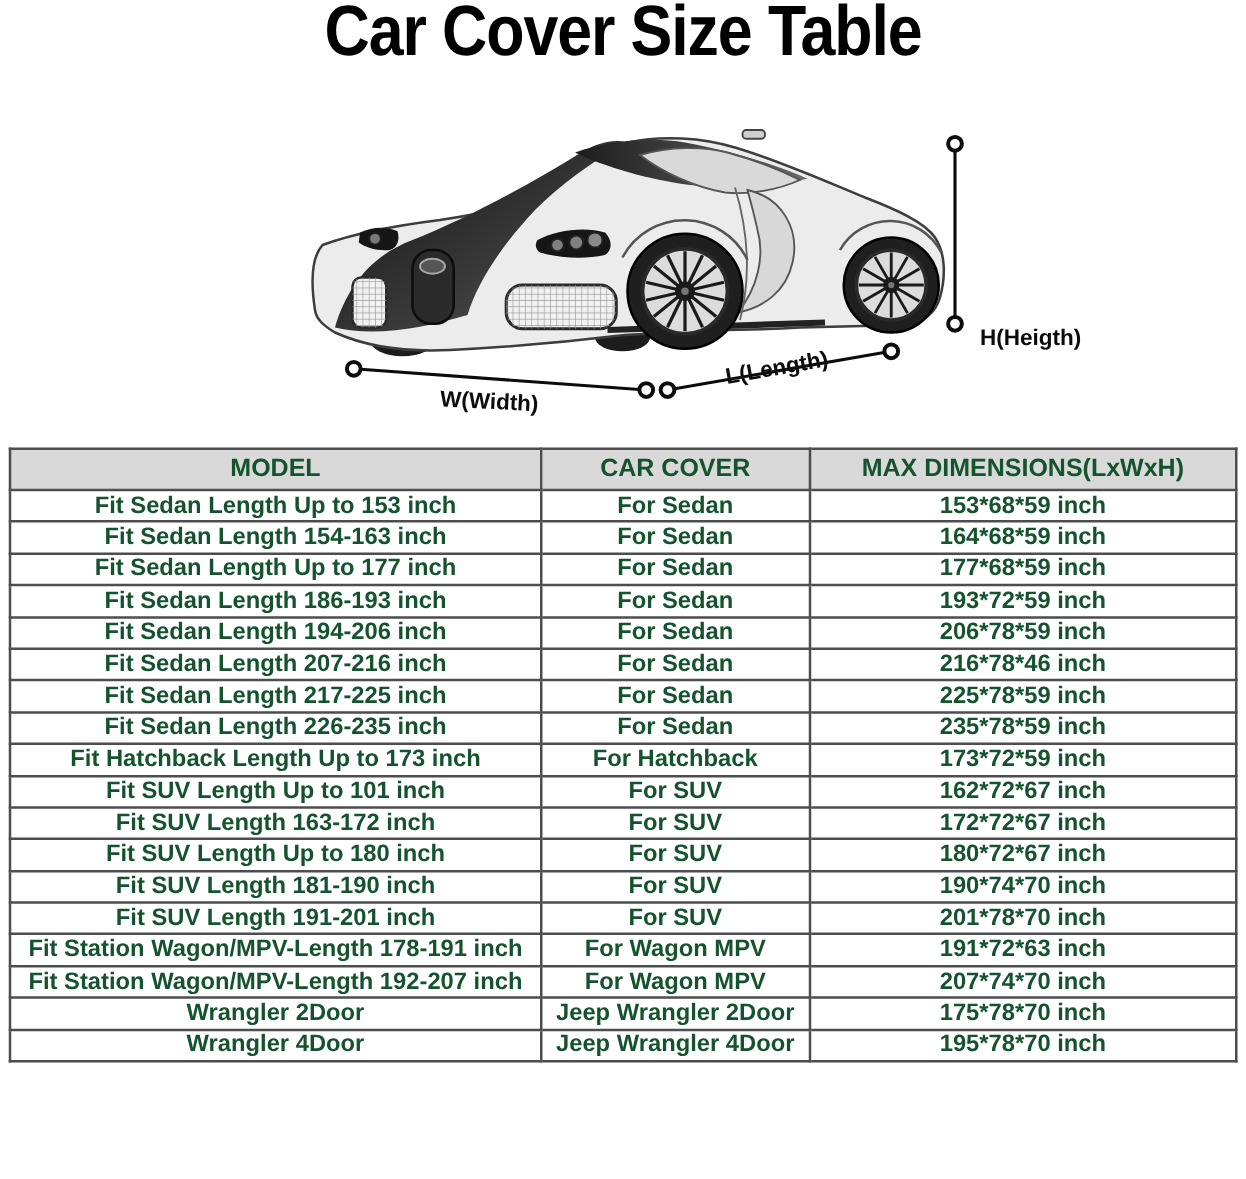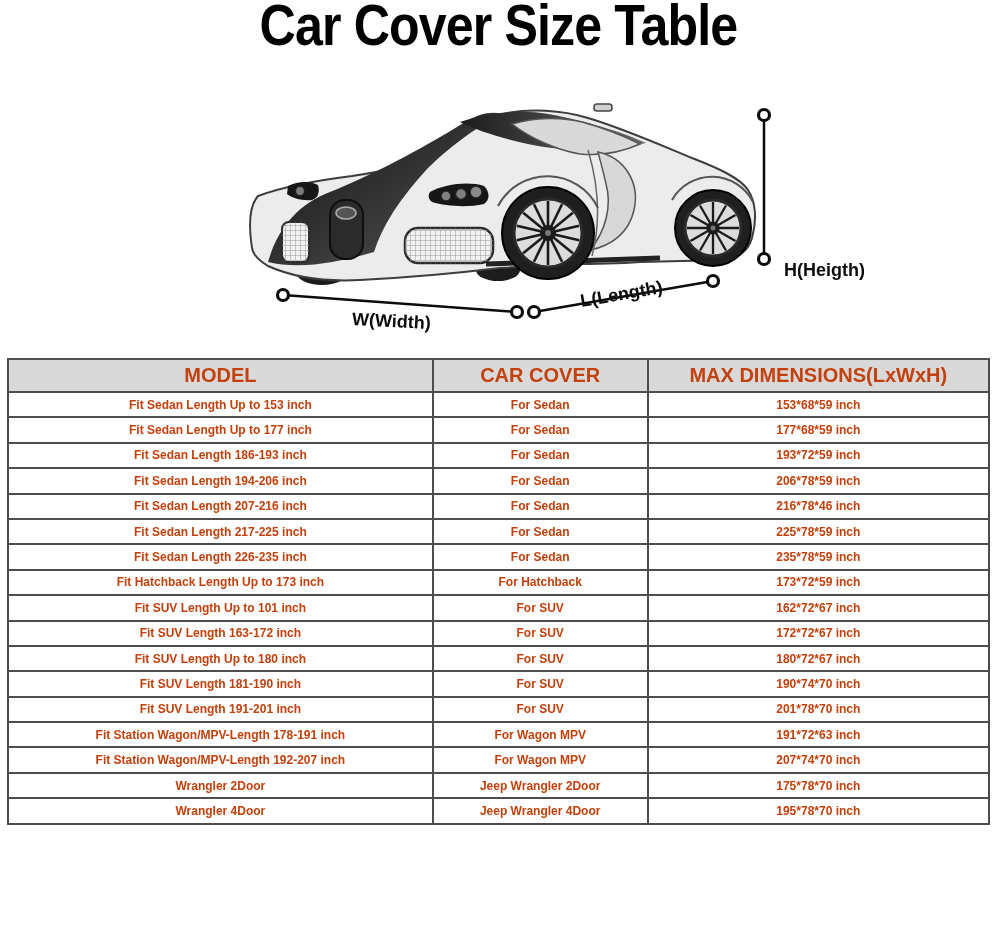--- a/index.html
+++ b/index.html
@@ -21,28 +21,28 @@
     position:absolute; font-size:18px; font-weight:bold; color:#0c0c0c;
     white-space:nowrap;
   }
   .dim-h { left:784px; top:172px; }
   .dim-w { left:352px; top:223px; transform:rotate(3deg); }
   .dim-l { left:580px; top:196px; transform:rotate(-10deg); }
   
   table.size {
     position:absolute; left:7px; top:358px; width:983px;
     border-collapse:collapse; table-layout:fixed; text-align:center;
-    color:#c2410c; border:2px solid #444;
+    color:#14532d; border:2px solid #444;
   }
   table.size th, table.size td {
     border:2px solid #4d4d4d; font-weight:bold; padding:0 2px;
     overflow:hidden; white-space:nowrap;
   }
   table.size th { background:#d9d9d9; height:31px; font-size:20px; letter-spacing:0; }
-  table.size td { height:23.4px; font-size:12px; background:#ffffff; }
+  table.size td { height:23.4px; font-size:19px; background:#ffffff; }
 </style>
 </head>
 <body>
 
 <div class="title-wrap">
   <span class="title">Car Cover Size Table</span>
 </div>
 
 <div class="diagram">
   <svg width="997" height="260" viewBox="0 88 997 260">
@@ -181,20 +181,25 @@
       <th>MAX DIMENSIONS(LxWxH)</th>
     </tr>
   </thead>
   <tbody id="rows">
       <tr>
         <td>Fit Sedan Length Up to 153 inch</td>
         <td>For Sedan</td>
         <td>153*68*59 inch</td>
       </tr>
       <tr>
+        <td>Fit Sedan Length 154-163 inch</td>
+        <td>For Sedan</td>
+        <td>164*68*59 inch</td>
+      </tr>
+      <tr>
         <td>Fit Sedan Length Up to 177 inch</td>
         <td>For Sedan</td>
         <td>177*68*59 inch</td>
       </tr>
       <tr>
         <td>Fit Sedan Length 186-193 inch</td>
         <td>For Sedan</td>
         <td>193*72*59 inch</td>
       </tr>
       <tr>

